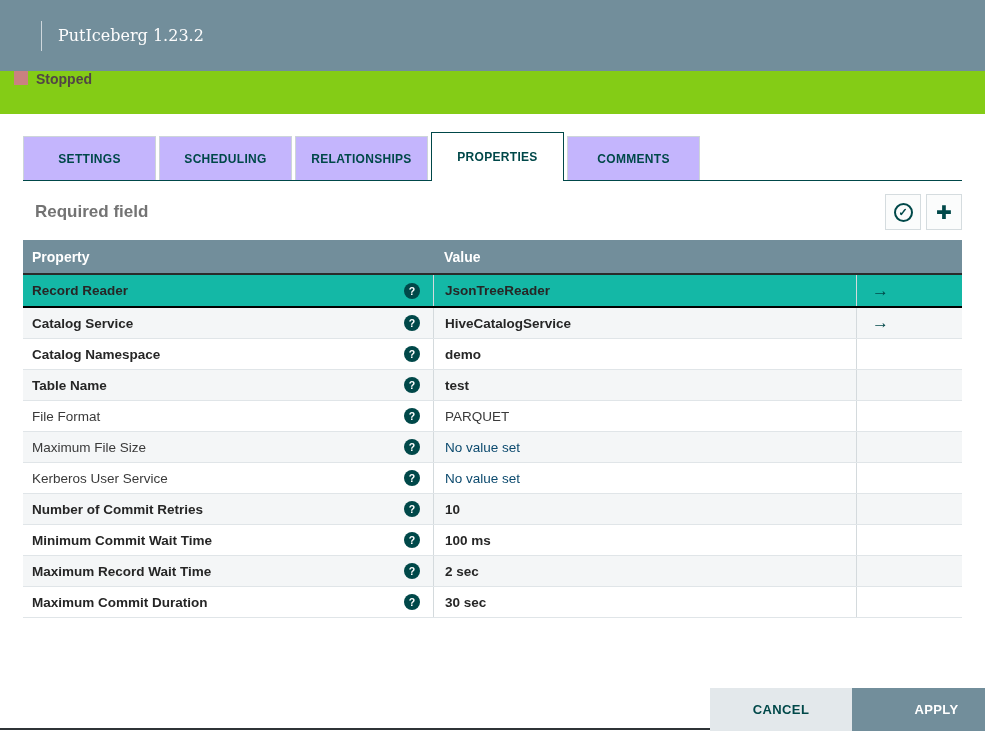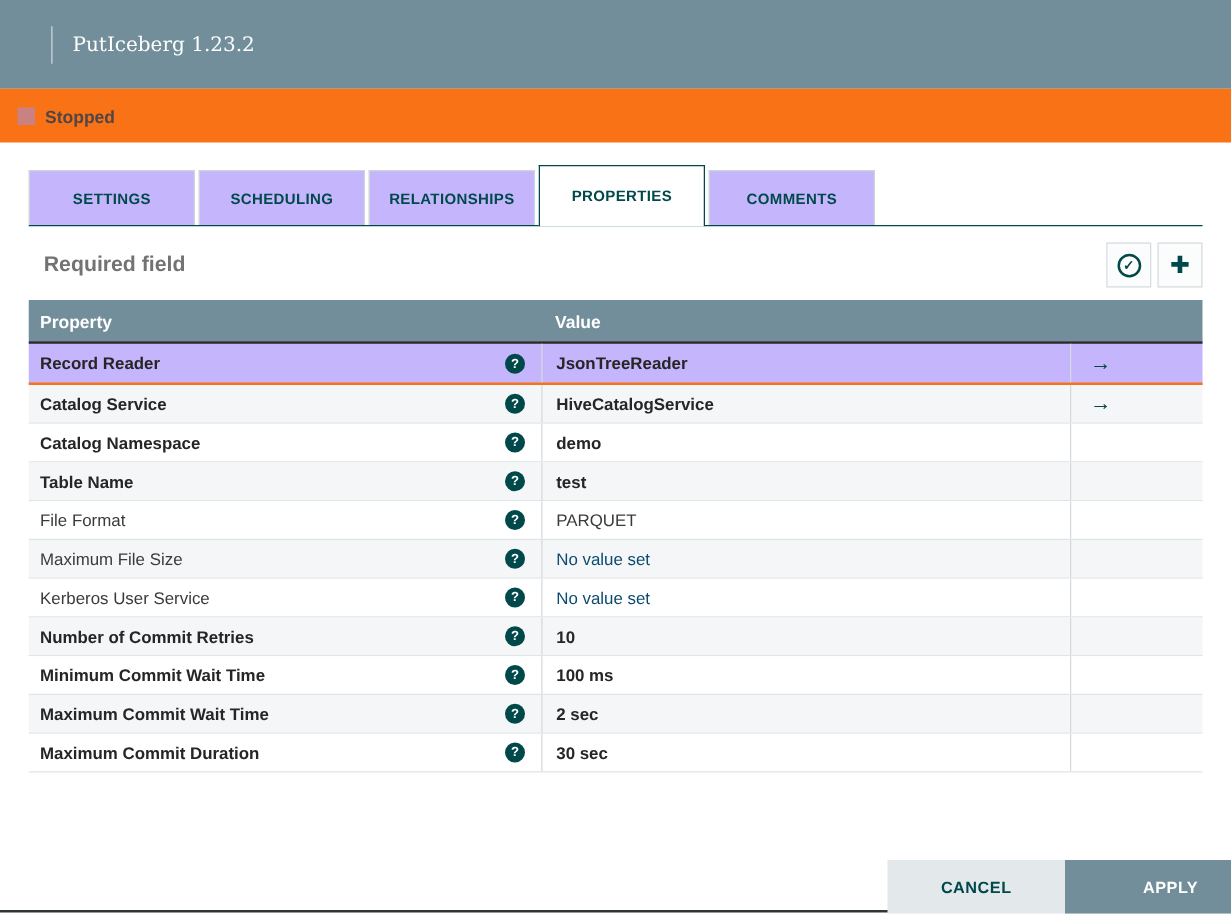--- a/index.html
+++ b/index.html
@@ -7,21 +7,21 @@
               font-family:"Liberation Sans", sans-serif; }
   .dialog { position:relative; width:985px; height:731px; background:#fff; }
 
   
   .header { height:71px; background:#728E9B; display:flex; align-items:center; padding:0 25px; }
   .title { font-family:"DejaVu Serif", serif; font-weight:bold; font-size:24px; color:#fff; }
   .title-sep { width:1px; height:30px; background:rgba(255,255,255,.65); margin:0 16px; }
   .subtitle { font-family:"DejaVu Serif", serif; font-size:16px; color:#fdfdfd; }
 
   
-  .statusbar { height:43px; background:#f97316; display:flex; align-items:center; padding:0 14px; }
+  .statusbar { height:43px; background:#84cc16; display:flex; align-items:flex-start; padding:0 14px; }
   .stop-square { width:14px; height:14px; background:#CA8181; margin-right:8px; }
   .status-label { font-size:14px; font-weight:bold; color:#514545; }
 
   
   .content { padding:0 23px; position:relative; }
 
   
   .tabbar { margin-top:19px; height:48px; display:flex; align-items:flex-end; border-bottom:1px solid #004849; }
   .tab { width:133px; height:44px; margin-right:3px; background:#c4b5fd; border:1px solid #CDD5D9;
          border-bottom:none; display:flex; align-items:center; justify-content:center;
@@ -40,21 +40,21 @@
   .plus-glyph { font-size:19px; color:#004849; line-height:1; }
 
   
   .ptable { width:100%; }
   .thead { display:flex; background:#728E9B; height:33px; align-items:center; }
   .th { color:#fff; font-weight:bold; font-size:14px; }
   .th.prop { width:410px; padding-left:9px; }
   .th.val { flex:1; padding-left:11px; }
   .trow { display:flex; height:31px; align-items:stretch; background:#fff; border-bottom:1px solid #E0E5E8; cursor:pointer; }
   .trow.alt { background:#F4F6F7; }
-  .trow.highlighted { background:#c4b5fd; height:35px; border-top:2px solid #2A2A2A; border-bottom:2px solid #f97316; }
+  .trow.highlighted { background:#14b8a6; height:35px; border-top:2px solid #2A2A2A; border-bottom:2px solid #000000; }
   .cell { display:flex; align-items:center; }
   .cell.prop { width:410px; justify-content:space-between; padding:0 13px 0 9px; }
   .propname { font-size:13.5px; color:#3a3a3a; }
   .propname.b { font-weight:bold; color:#262626; }
   .help-icon { width:16px; height:16px; min-width:16px; border-radius:50%; background:#004849; color:#fff;
                font-size:10.5px; font-weight:bold; display:flex; align-items:center; justify-content:center; }
   .cell.val { flex:1; border-left:1px solid #D4DADD; padding-left:11px; font-size:13.5px; color:#3a3a3a; }
   .cell.val.b { font-weight:bold; color:#262626; }
   .cell.val.novalue { color:#0c4a6e; }
   .cell.act { width:106px; border-left:1px solid #D4DADD; padding-left:15px; }
@@ -182,21 +182,21 @@
           <div class="trow">
             <div class="cell prop">
               <span class="propname b">Minimum Commit Wait Time</span>
               <span class="help-icon">?</span>
             </div>
             <div class="cell val b">100 ms</div>
             <div class="cell act"></div>
           </div>
           <div class="trow alt">
             <div class="cell prop">
-              <span class="propname b">Maximum Commit Wait Time</span>
+              <span class="propname b">Maximum Record Wait Time</span>
               <span class="help-icon">?</span>
             </div>
             <div class="cell val b">2 sec</div>
             <div class="cell act"></div>
           </div>
           <div class="trow">
             <div class="cell prop">
               <span class="propname b">Maximum Commit Duration</span>
               <span class="help-icon">?</span>
             </div>

